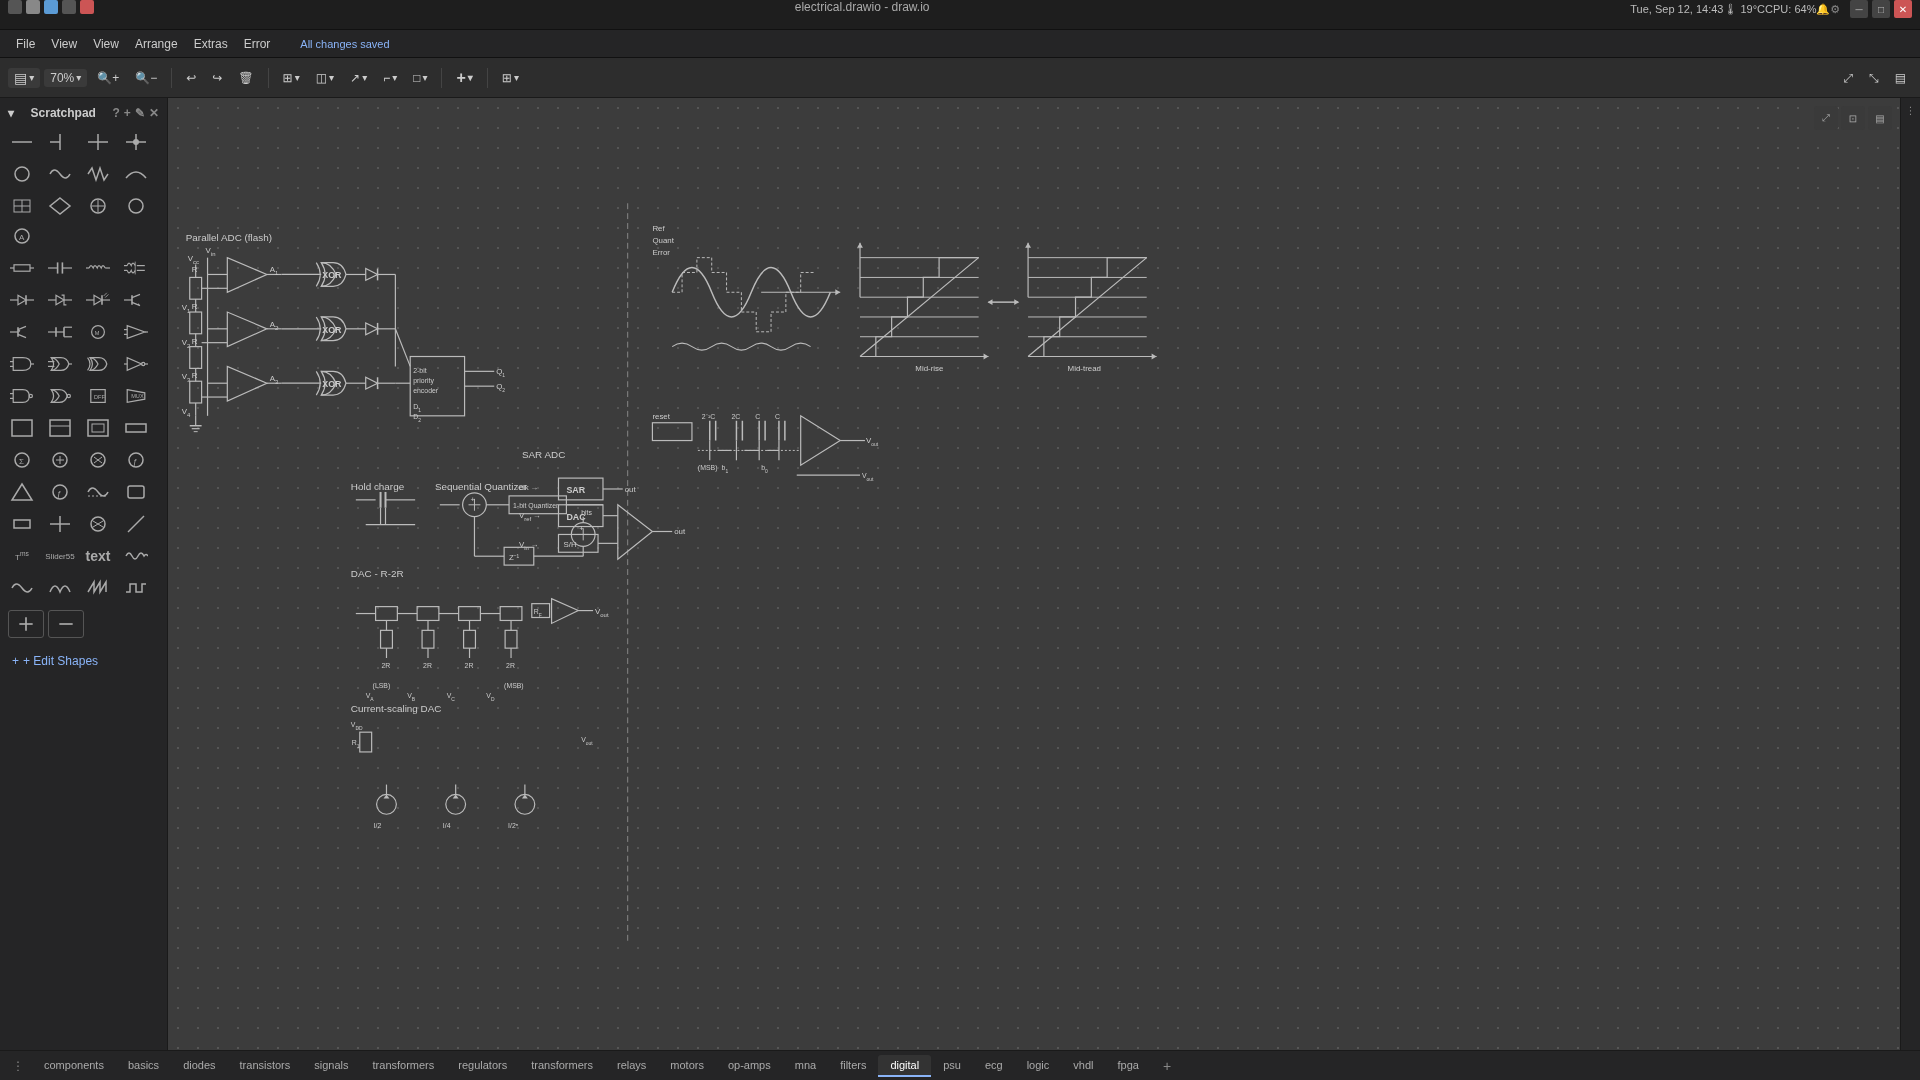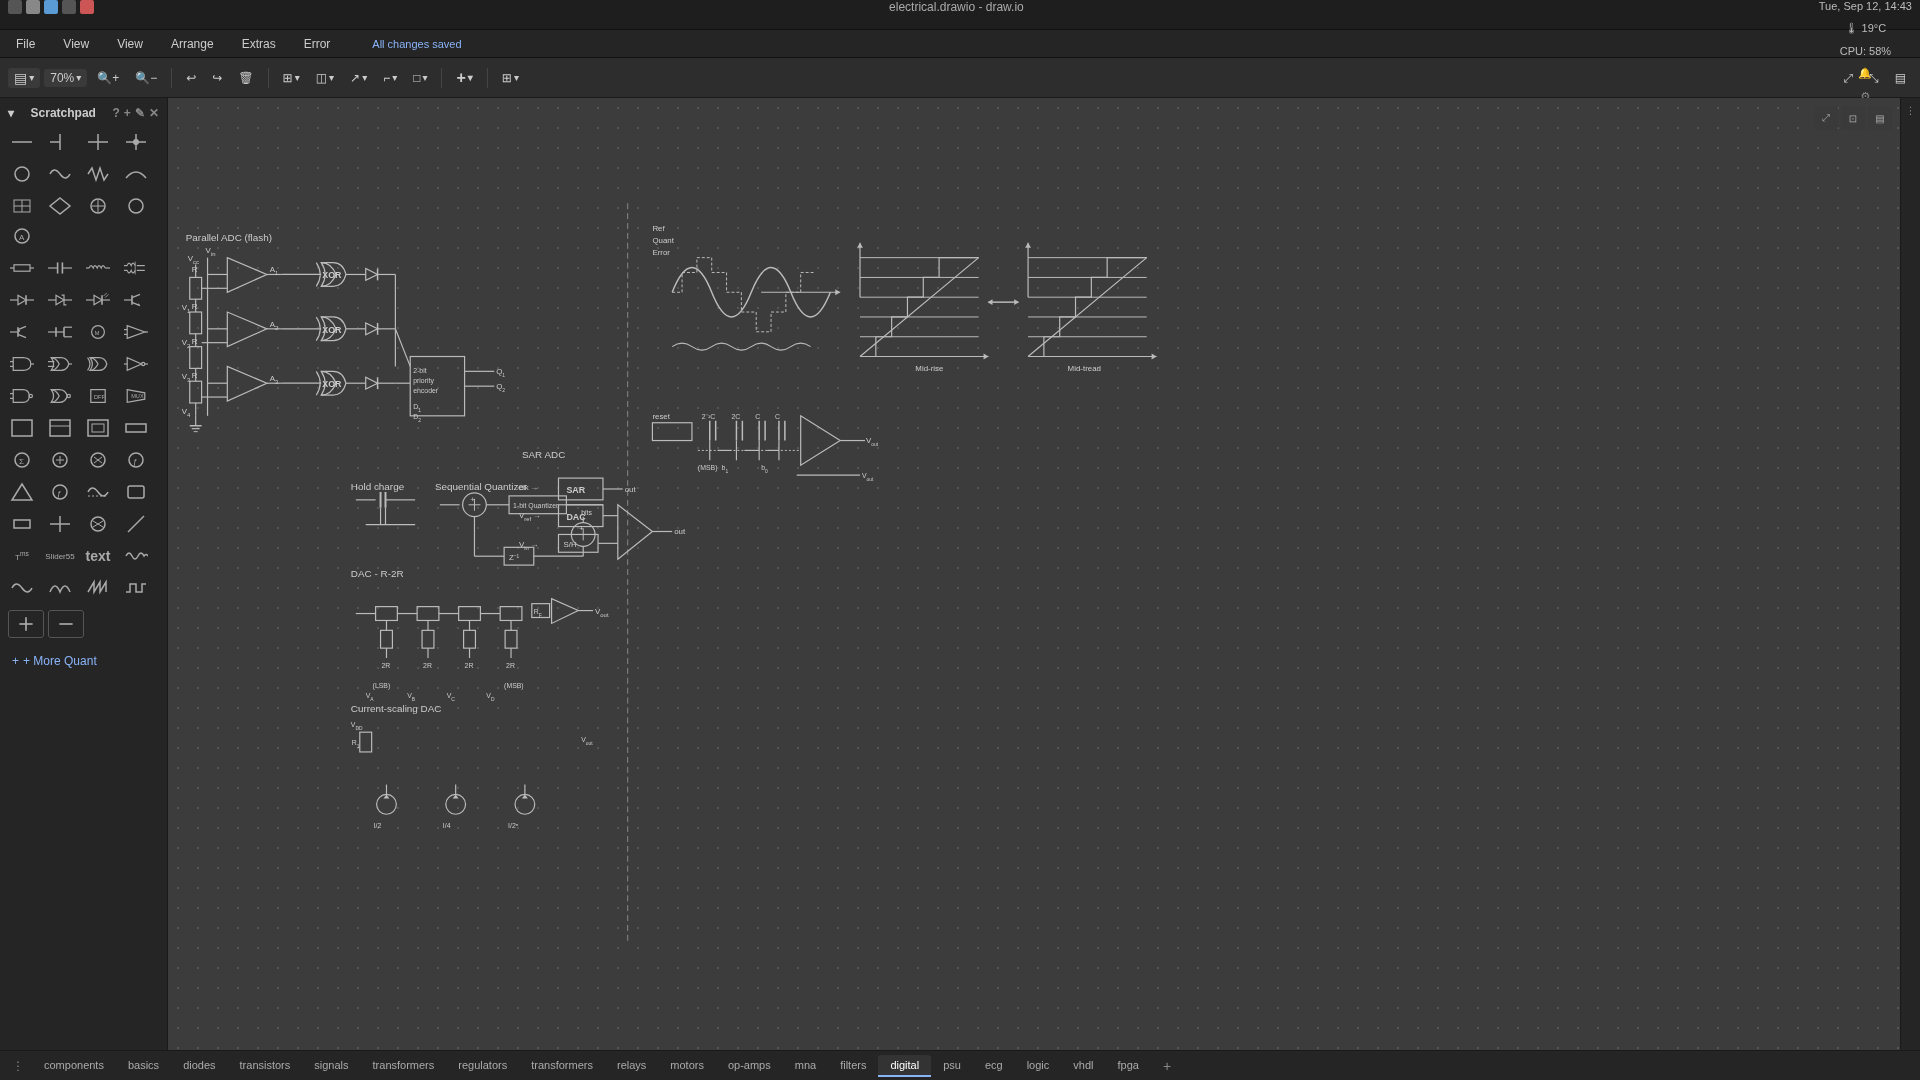--- a/index.html
+++ b/index.html
@@ -12,32 +12,32 @@
       display: flex;
       align-items: flex-start;
       justify-content: space-between;
       padding: 0 8px;
       border-bottom: 1px solid #111;
     }
     #titlebar-left { display: flex; align-items: center; gap: 6px; }
     #titlebar-left .app-icons { display: flex; gap: 4px; }
     #titlebar-left .app-icons span { width: 16px; height: 16px; background: #555; border-radius: 2px; display: inline-block; }
     #titlebar-center { font-size: 12px; color: #aaa; }
-    #titlebar-right { display: flex; align-items: center; gap: 10px; font-size: 11px; color: #bbb; flex-direction: column; }
+    #titlebar-right { display: flex; align-items: center; font-size: 11px; color: #bbb; }
     #titlebar-right .win-btns { display: flex; gap: 4px; margin-left: 10px; }
     #titlebar-right .win-btns span { width: 18px; height: 18px; background: #444; border-radius: 2px; display: flex; align-items: center; justify-content: center; font-size: 10px; cursor: pointer; }
 
     
     #menubar {
       background: #252526;
       height: 28px;
       display: flex;
       align-items: center;
       padding: 0 8px;
-      gap: 12px;
+      gap: 0;
       border-bottom: 1px solid #111;
     }
     #menubar .menu-item { padding: 3px 8px; cursor: pointer; color: #ccc; border-radius: 3px; }
     #menubar .saved-status { margin-left: 22px; color: #8ab4f8; font-size: 11px; }
 
     
     #toolbar {
       background: #2d2d2d;
       height: 40px;
       display: flex;
@@ -238,21 +238,21 @@
       <span style="background:#888;width:14px;height:14px;border-radius:2px;display:inline-block;"></span>
       <span style="background:#5b9bd5;width:14px;height:14px;border-radius:2px;display:inline-block;"></span>
       <span style="background:#555;width:14px;height:14px;border-radius:2px;display:inline-block;"></span>
       <span style="background:#c55;width:14px;height:14px;border-radius:2px;display:inline-block;"></span>
     </div>
   </div>
   <div id="titlebar-center">electrical.drawio - draw.io</div>
   <div id="titlebar-right">
     <span>Tue, Sep 12, 14:43</span>
     <span>🌡 19°C</span>
-    <span>CPU: 58%</span>
+    <span>CPU: 64%</span>
     <span style="color:#888;">🔔</span>
     <span style="color:#888;">⚙</span>
     <div class="win-btns">
       <span style="background:#444;width:18px;height:18px;border-radius:2px;display:flex;align-items:center;justify-content:center;font-size:10px;">─</span>
       <span style="background:#444;width:18px;height:18px;border-radius:2px;display:flex;align-items:center;justify-content:center;font-size:10px;">□</span>
       <span style="background:#c55;width:18px;height:18px;border-radius:2px;display:flex;align-items:center;justify-content:center;font-size:10px;color:#fff;">✕</span>
     </div>
   </div>
 </div>
 
@@ -772,21 +772,21 @@
       </div>
       <div class="shape-item" style="width:36px;height:28px;border:1px solid #555;border-radius:3px;">
         <svg viewBox="0 0 24 24" width="18" height="18">
             <line x1="4" y1="12" x2="20" y2="12" stroke="#aaa" stroke-width="2"></line>
           </svg>
       </div>
     </div>
 
     <div id="more-shapes">
       <span>+</span>
-      <span>+ More Quant</span>
+      <span>+ Edit Shapes</span>
     </div>
   </div>
 
   <div id="canvas-area">
     <div id="canvas-bg"></div>
     <div id="canvas-content">
       <svg viewBox="0 0 1752 750" xmlns="http://www.w3.org/2000/svg">
 
         <line x1="465" y1="0" x2="465" y2="750" stroke="#888" stroke-width="1" stroke-dasharray="6,4"></line>
 

